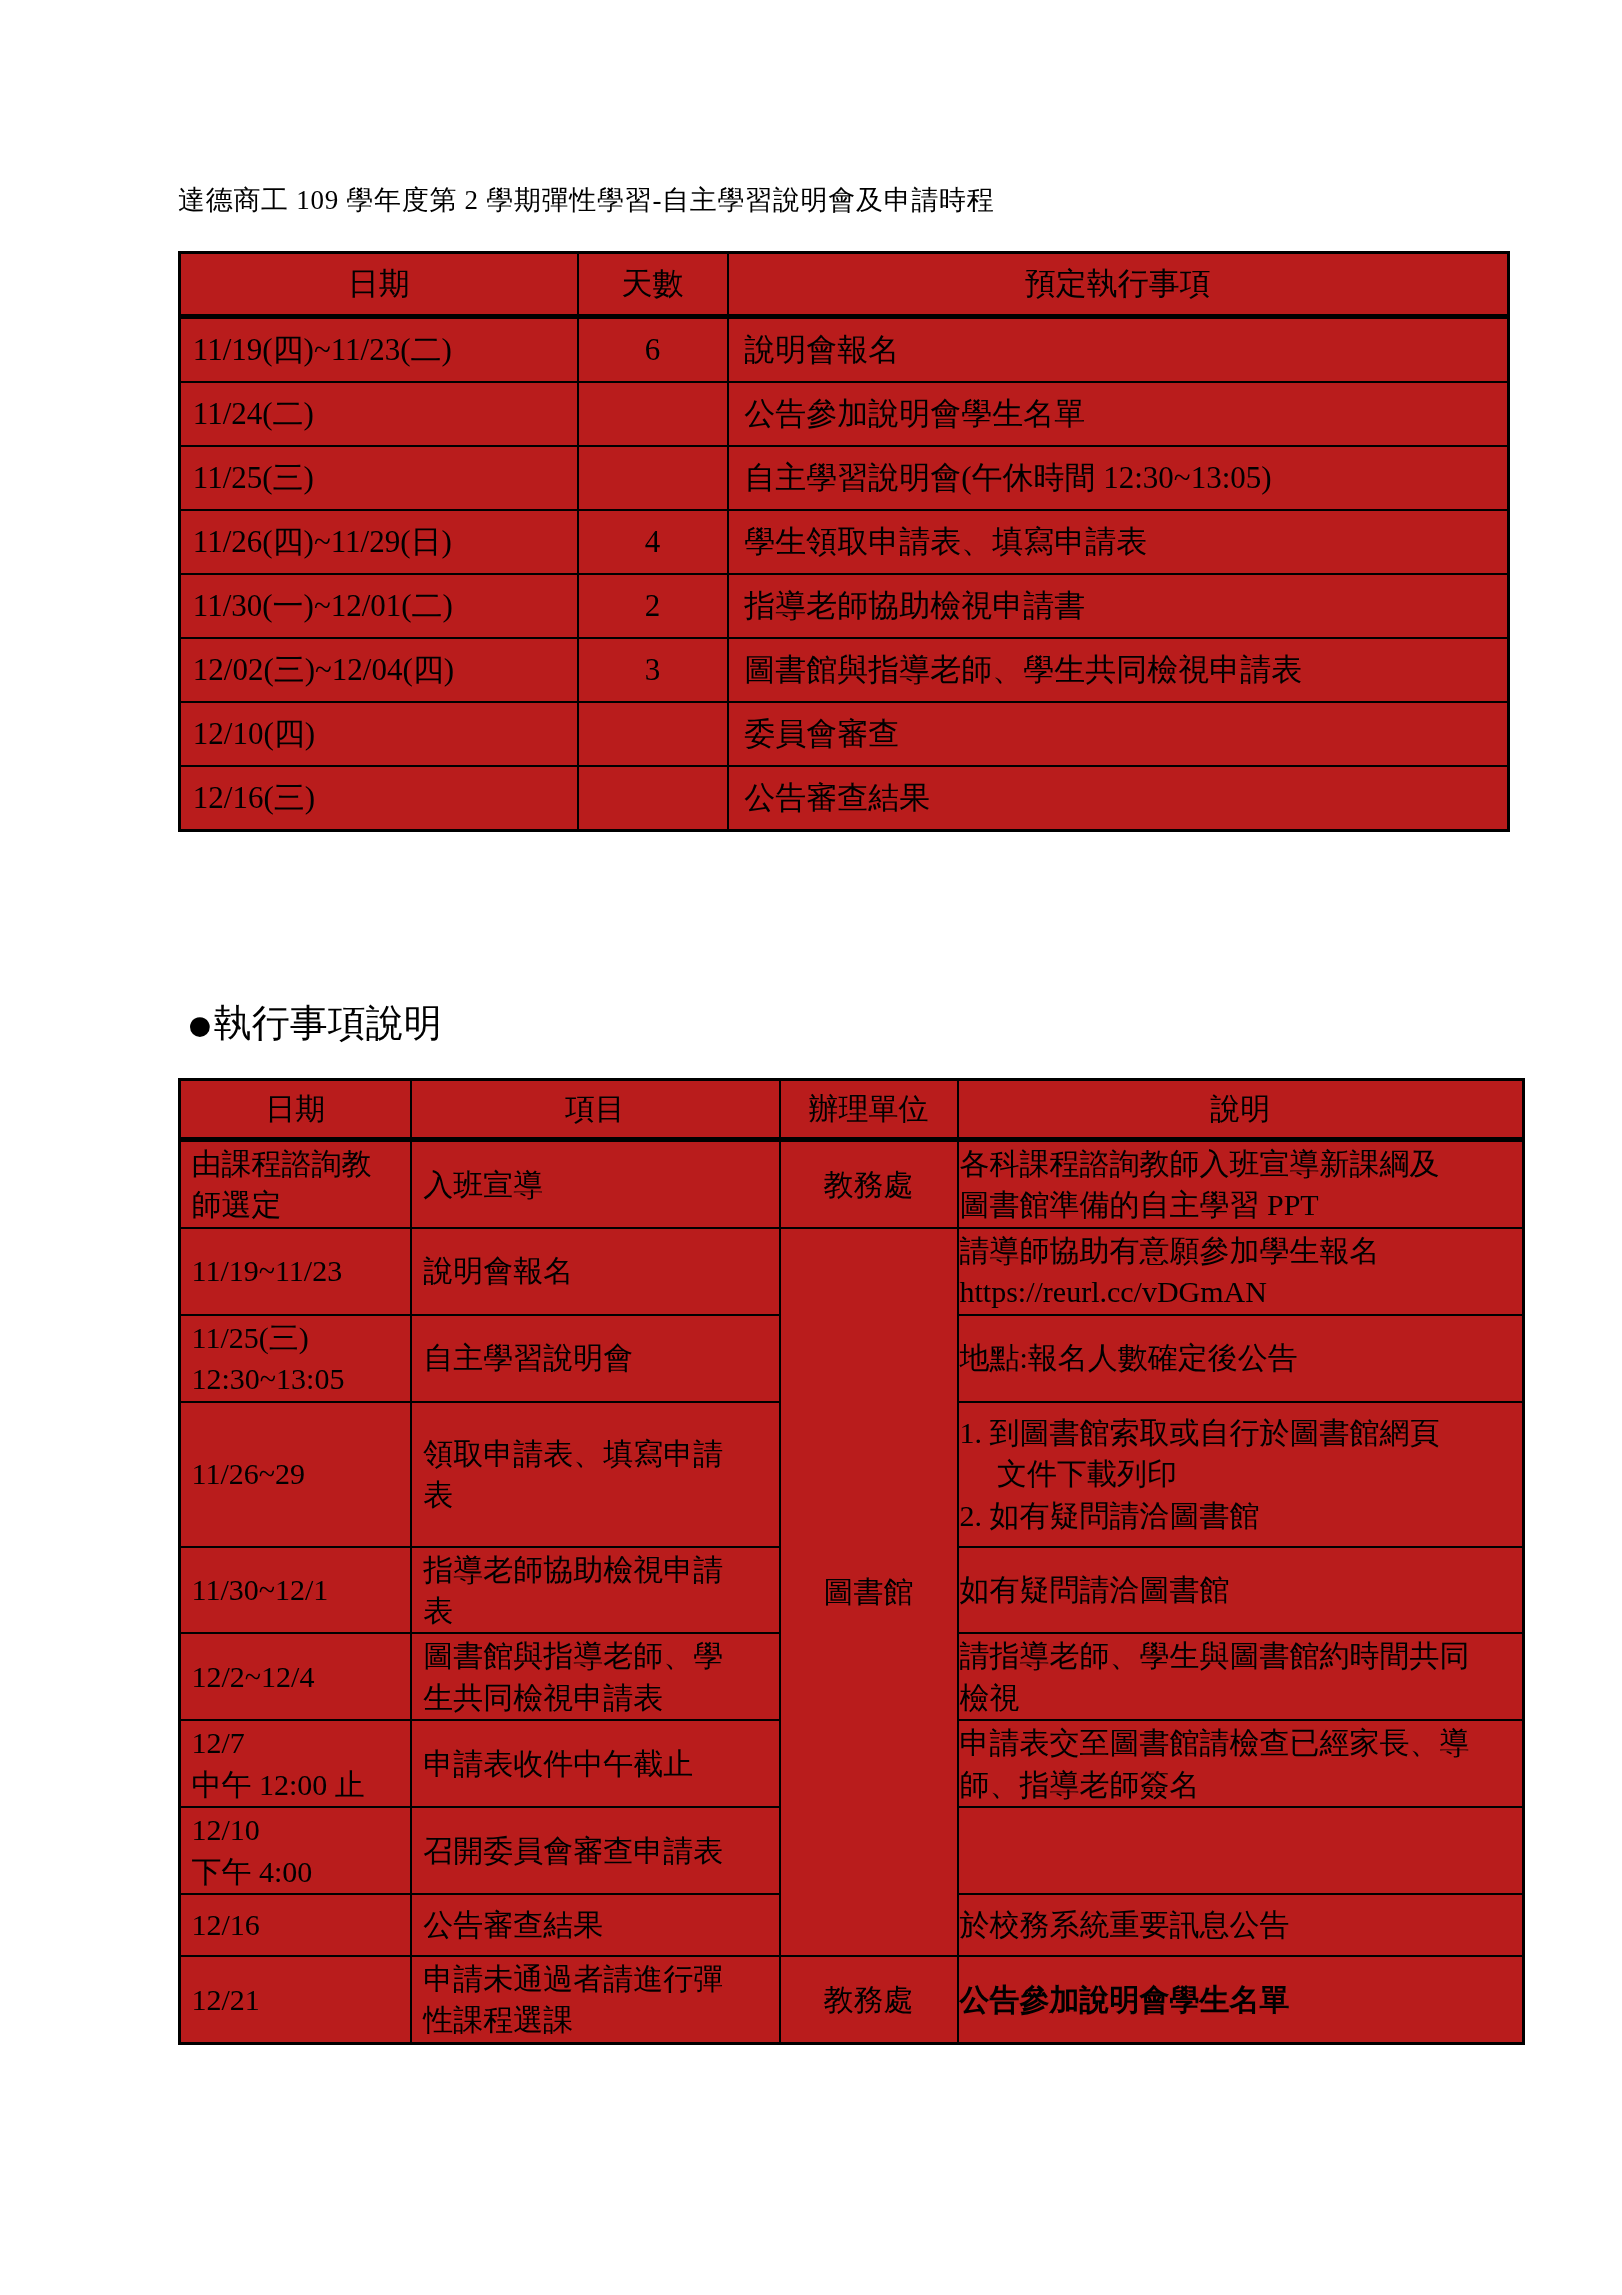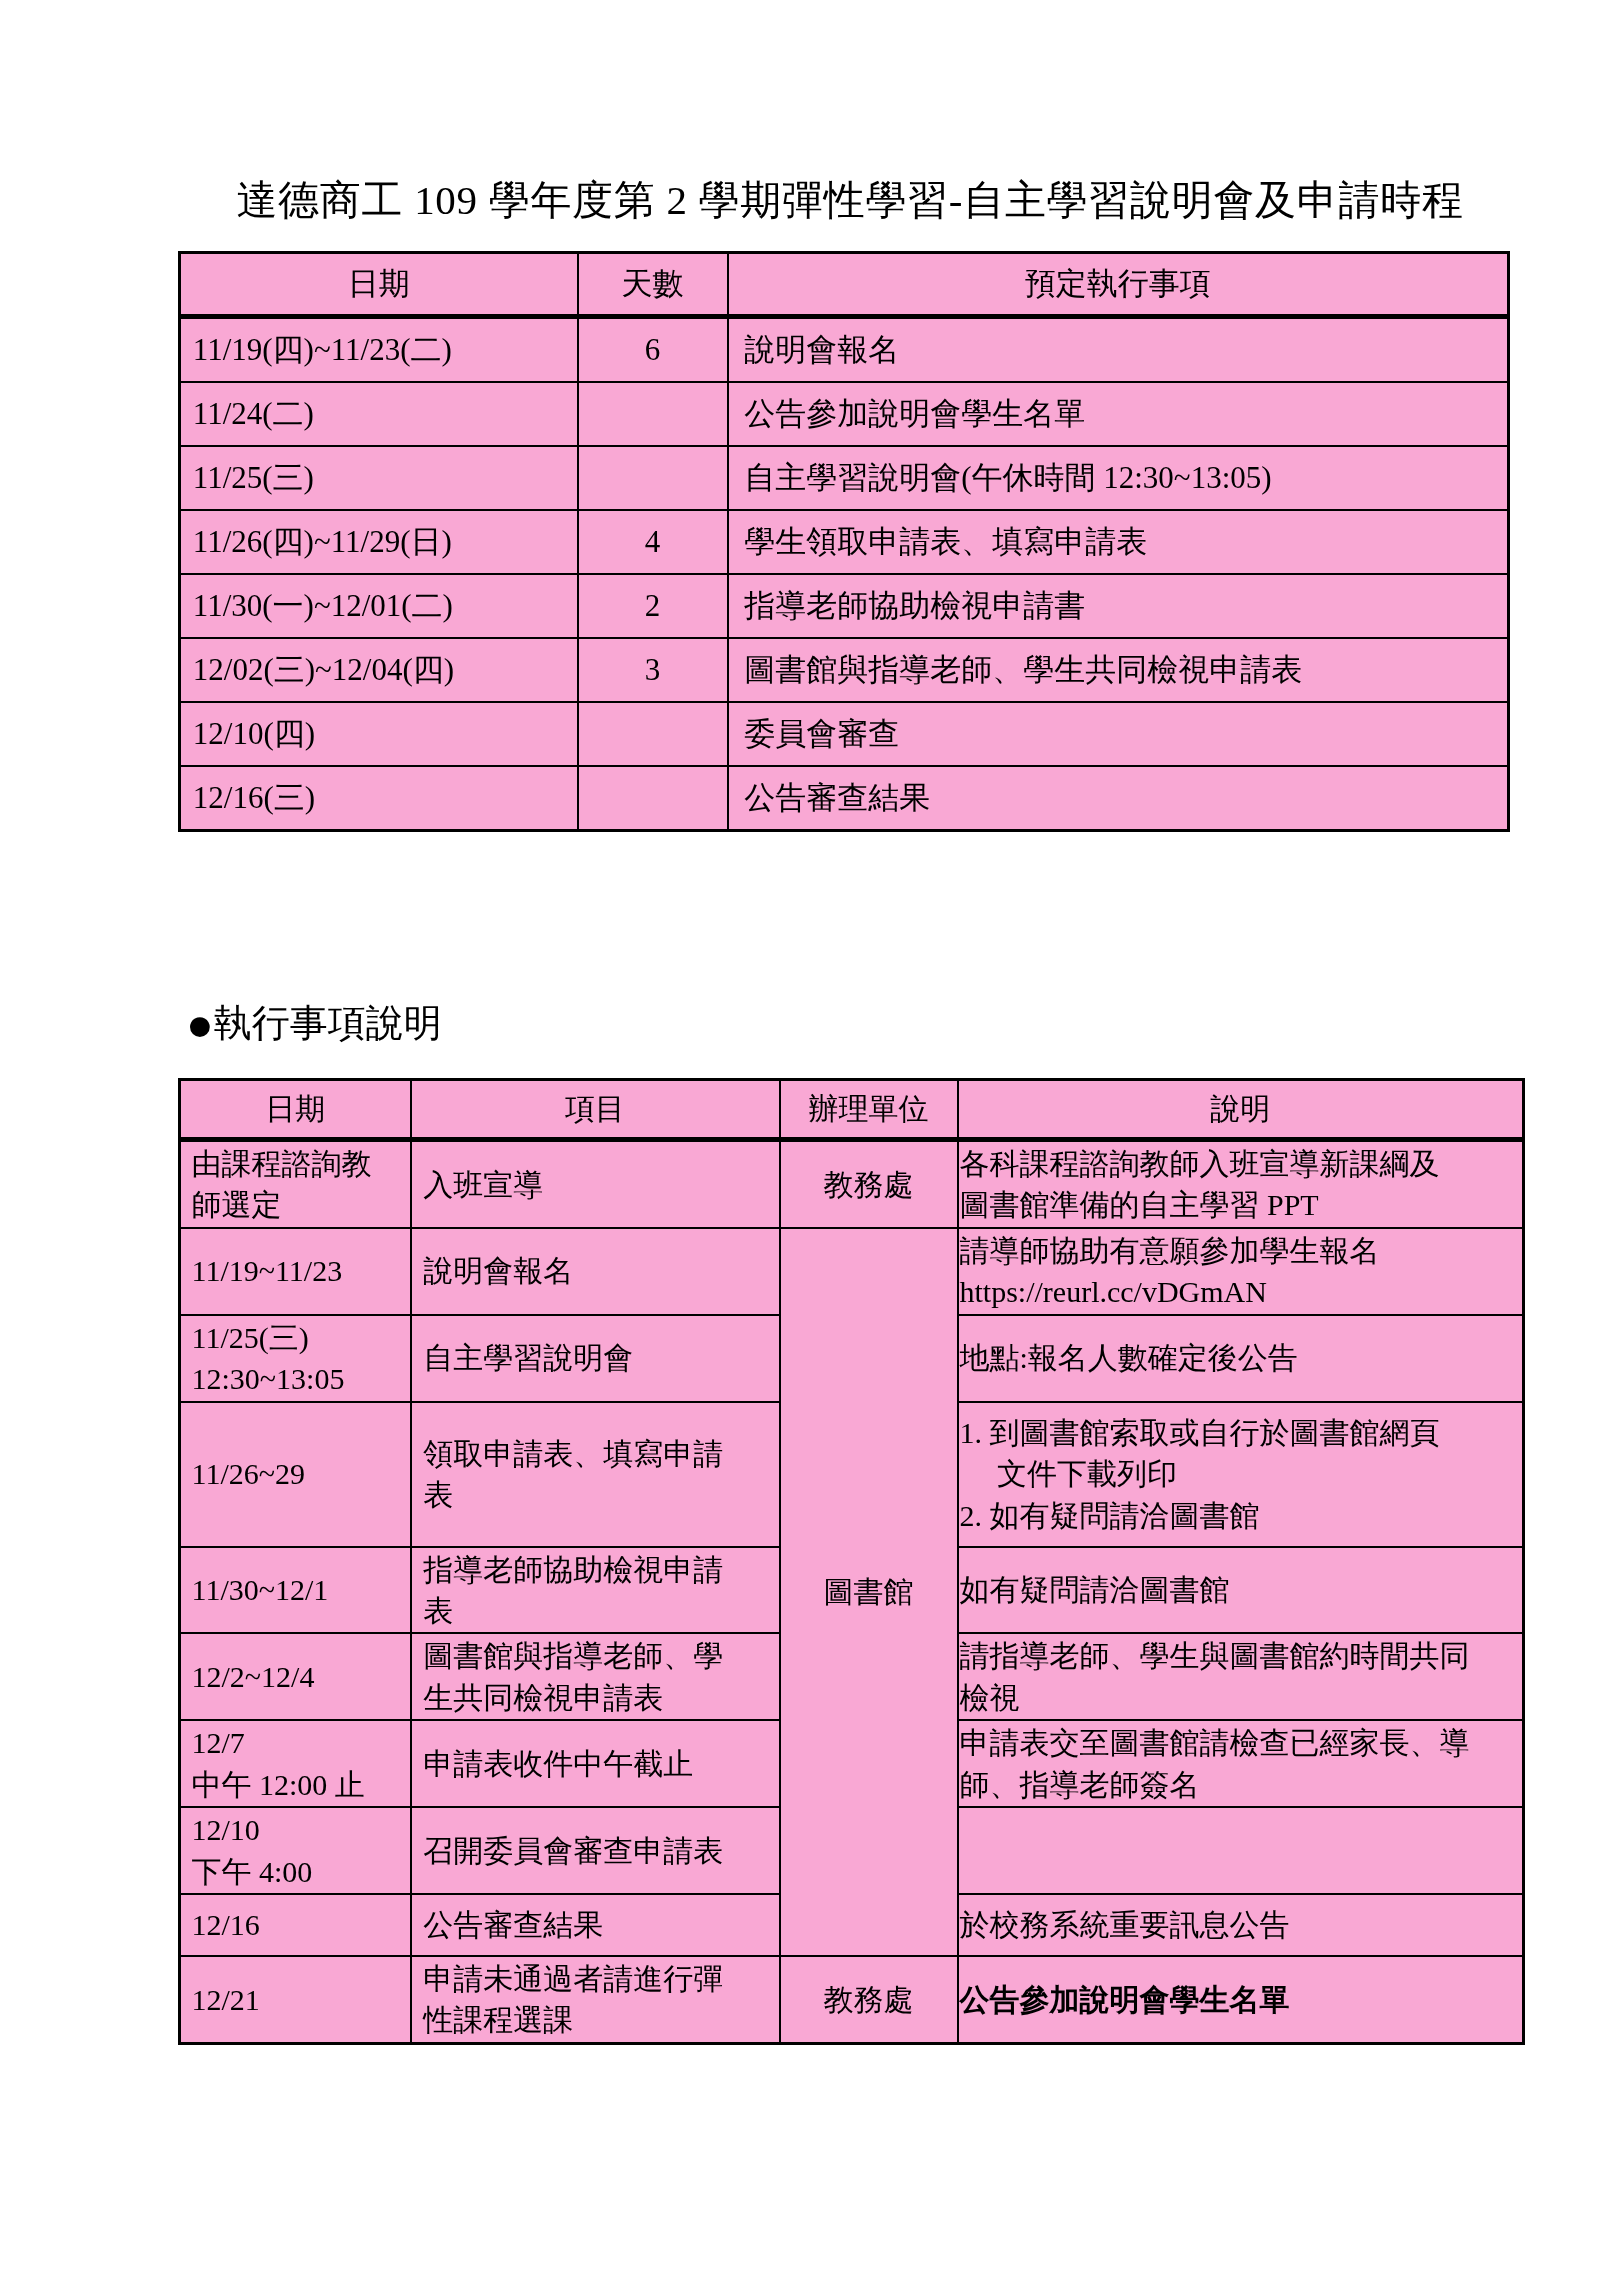--- a/index.html
+++ b/index.html
@@ -10,31 +10,31 @@
     color: #000000;
     position: relative;
     font-family: "Liberation Serif", "DejaVu Serif", serif;
   }
 
   .doc-title {
     position: absolute;
     left: 178px;
     top: 171px;
     width: 1344px;
-    text-align: center;
-    font-size: 41px;
+    text-align: left;
+    font-size: 27px;
     line-height: 59px;
     white-space: nowrap;
     letter-spacing: 0.7px;
   }
 
   table {
     border-collapse: collapse;
     table-layout: fixed;
-    background: #f9a8d4;
+    background: #b91c1c;
   }
   th, td {
     border: 2.6px solid #000000;
     vertical-align: middle;
     overflow: hidden;
   }
 
   
   .schedule {
     position: absolute;

